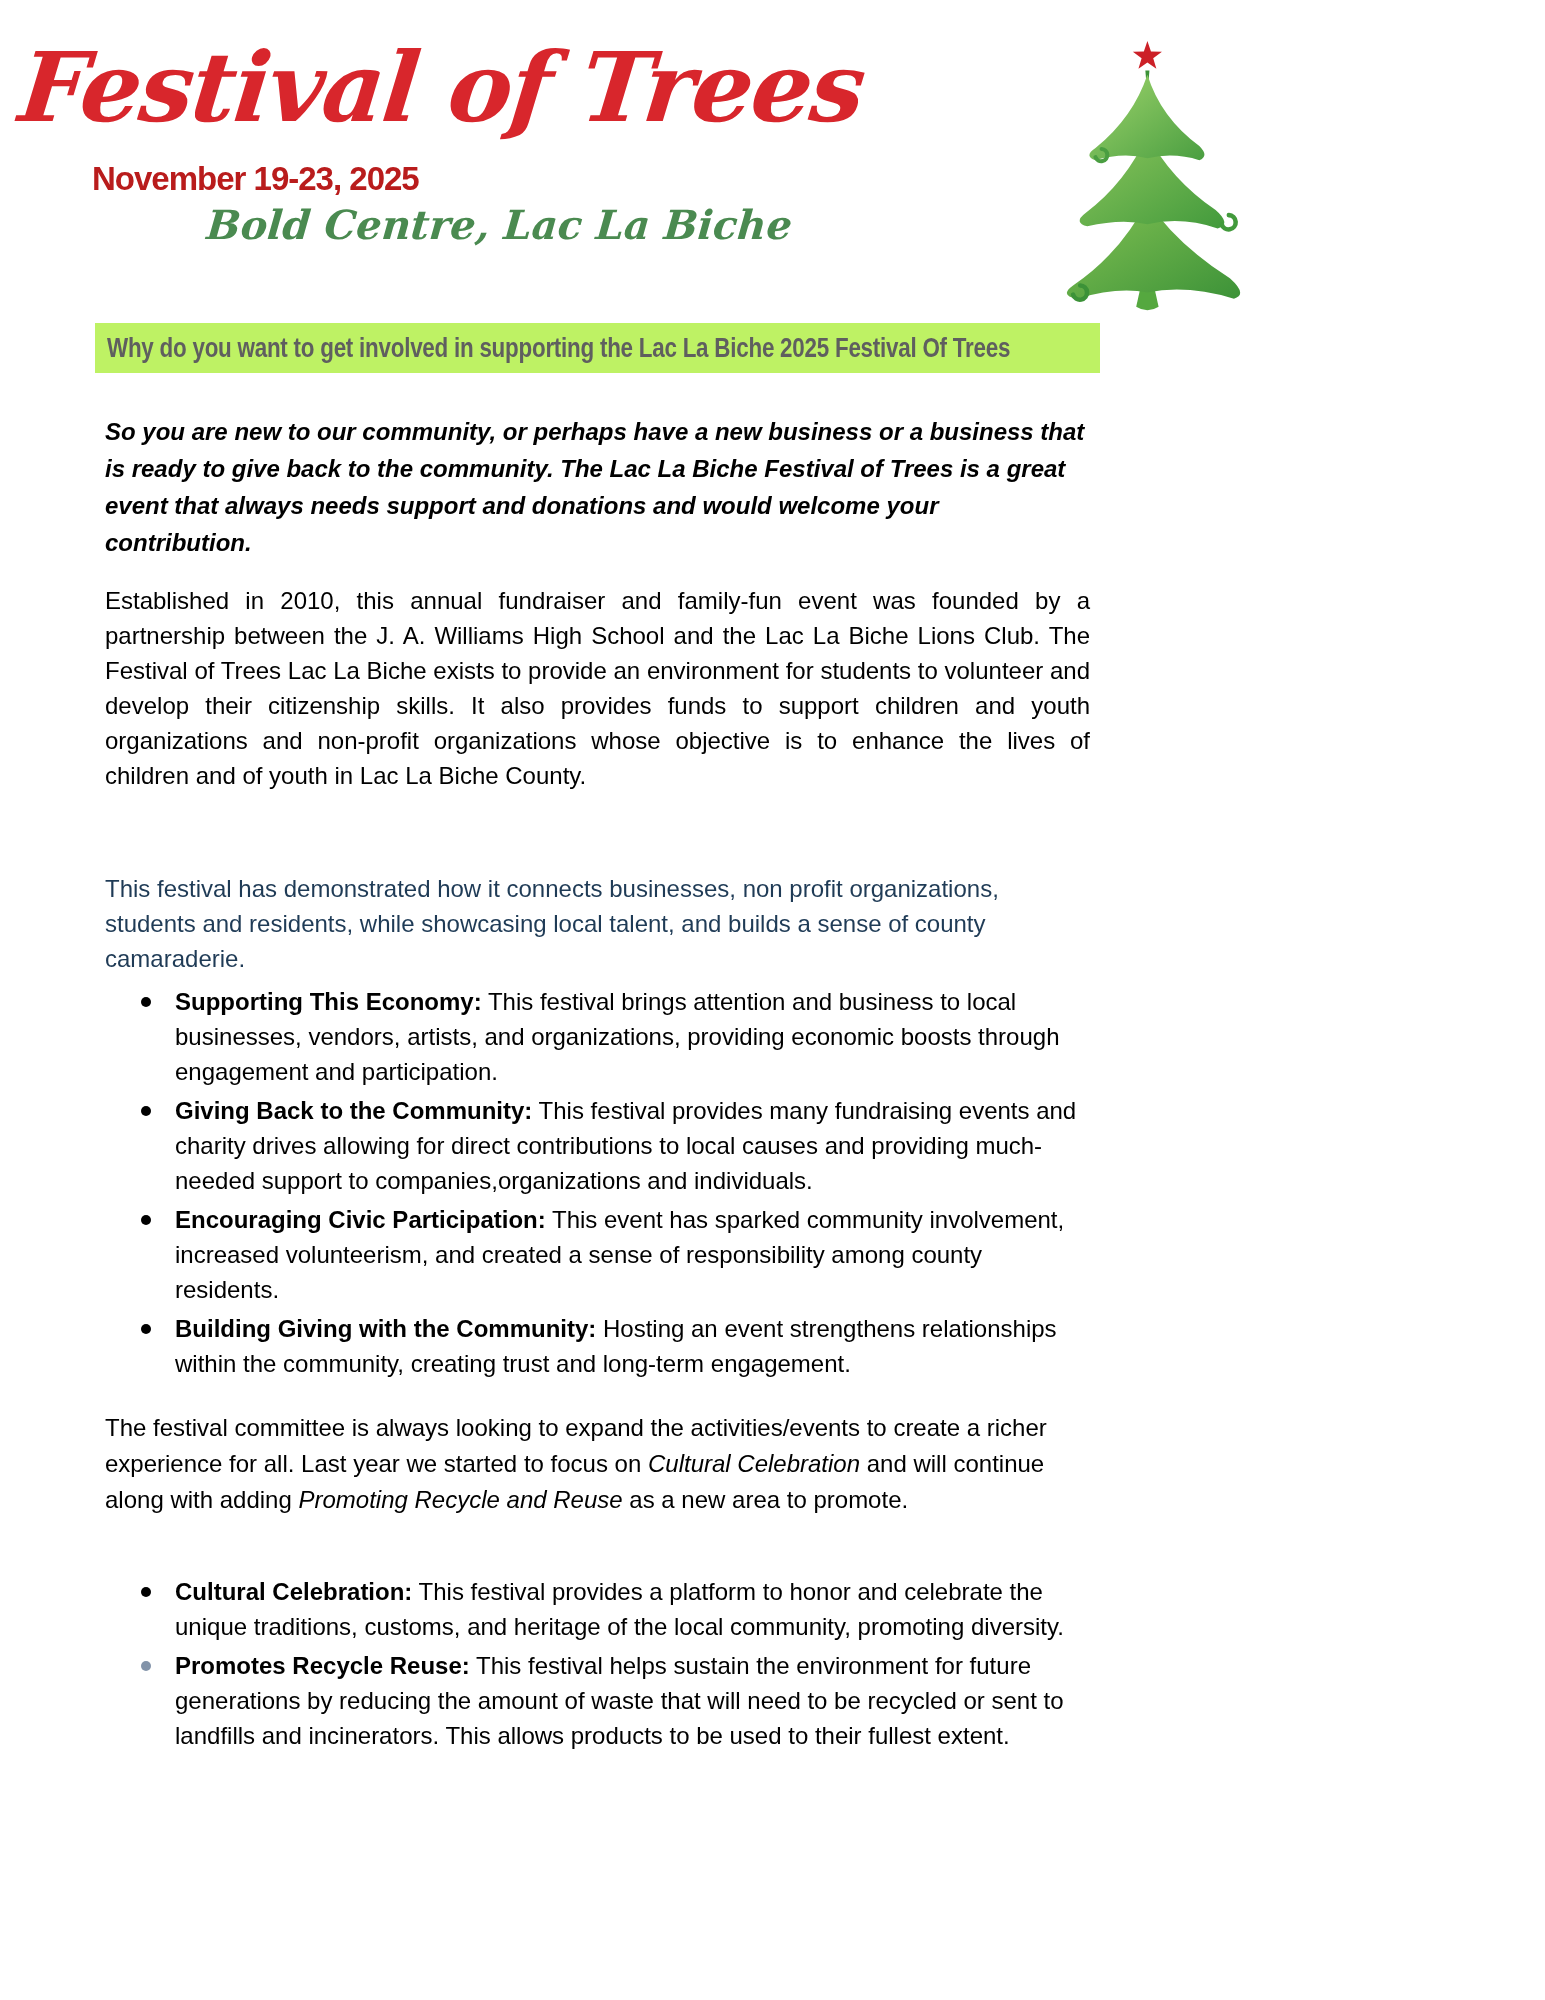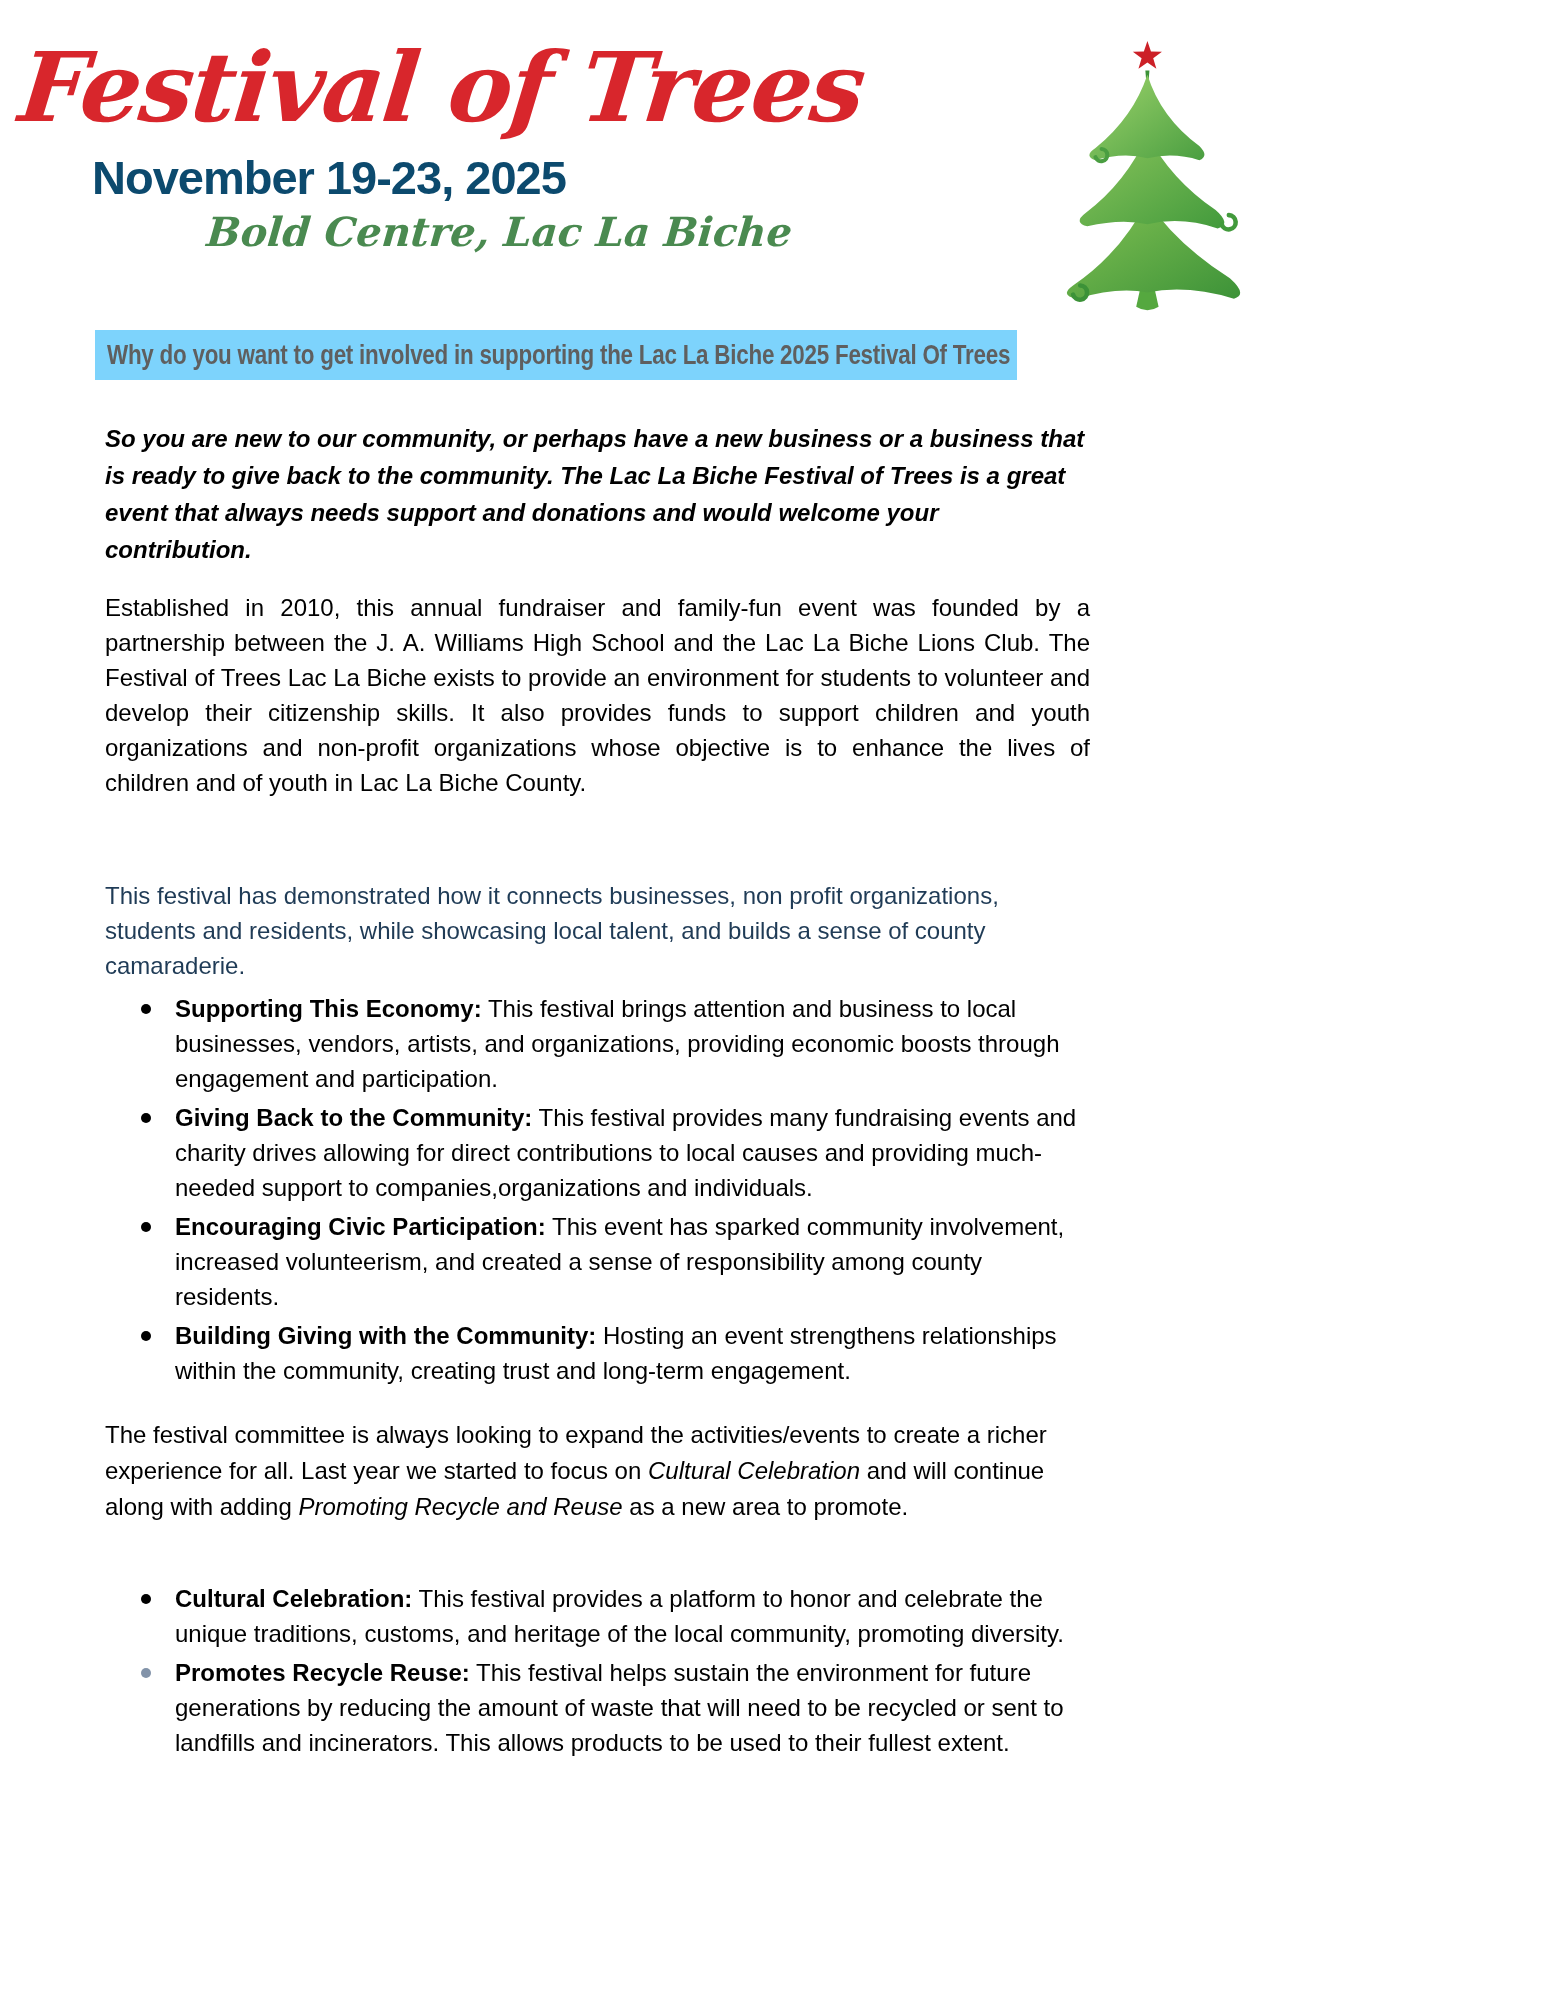--- a/index.html
+++ b/index.html
@@ -20,44 +20,44 @@
     font-family:"DejaVu Serif", serif;
     font-style:italic;font-weight:700;
     font-size:96px;line-height:1.25;
     margin-left:14px;
     transform:skewX(-6deg);
     transform-origin:left bottom;
     letter-spacing:-2px;
     white-space:nowrap;
   }
   .doc-date{
-    color:#0c4a6e;font-weight:700;
-    font-size:47px;line-height:1.1;
-    margin-left:92px;margin-top:4px;
+    color:#b91c1c;font-weight:700;
+    font-size:33px;line-height:1.1;
+    margin-left:92px;margin-top:13px;
     letter-spacing:-1px;
   }
   .doc-venue{
     color:#4a8a50;
     font-family:"DejaVu Serif", serif;
     font-style:italic;font-weight:700;
     font-size:40px;line-height:1.2;
     margin-left:205px;margin-top:4px;
     transform:skewX(-5deg);
     transform-origin:left bottom;
     white-space:nowrap;
   }
   .tree-wrap{
     position:absolute;left:1048px;top:38px;width:210px;height:280px;
   }
 
   
   .question-band{
     margin-top:74px;margin-left:-10px;
-    width:922px;box-sizing:border-box;
-    background:#7dd3fc;
+    width:1005px;box-sizing:border-box;
+    background:#bef264;
     padding:9px 12px;
   }
   .question-band .inner{
     display:inline-block;
     color:#5f5f5f;font-weight:700;
     font-size:28px;white-space:nowrap;
     transform:scaleX(0.8);
     transform-origin:left center;
     letter-spacing:-0.3px;
   }

